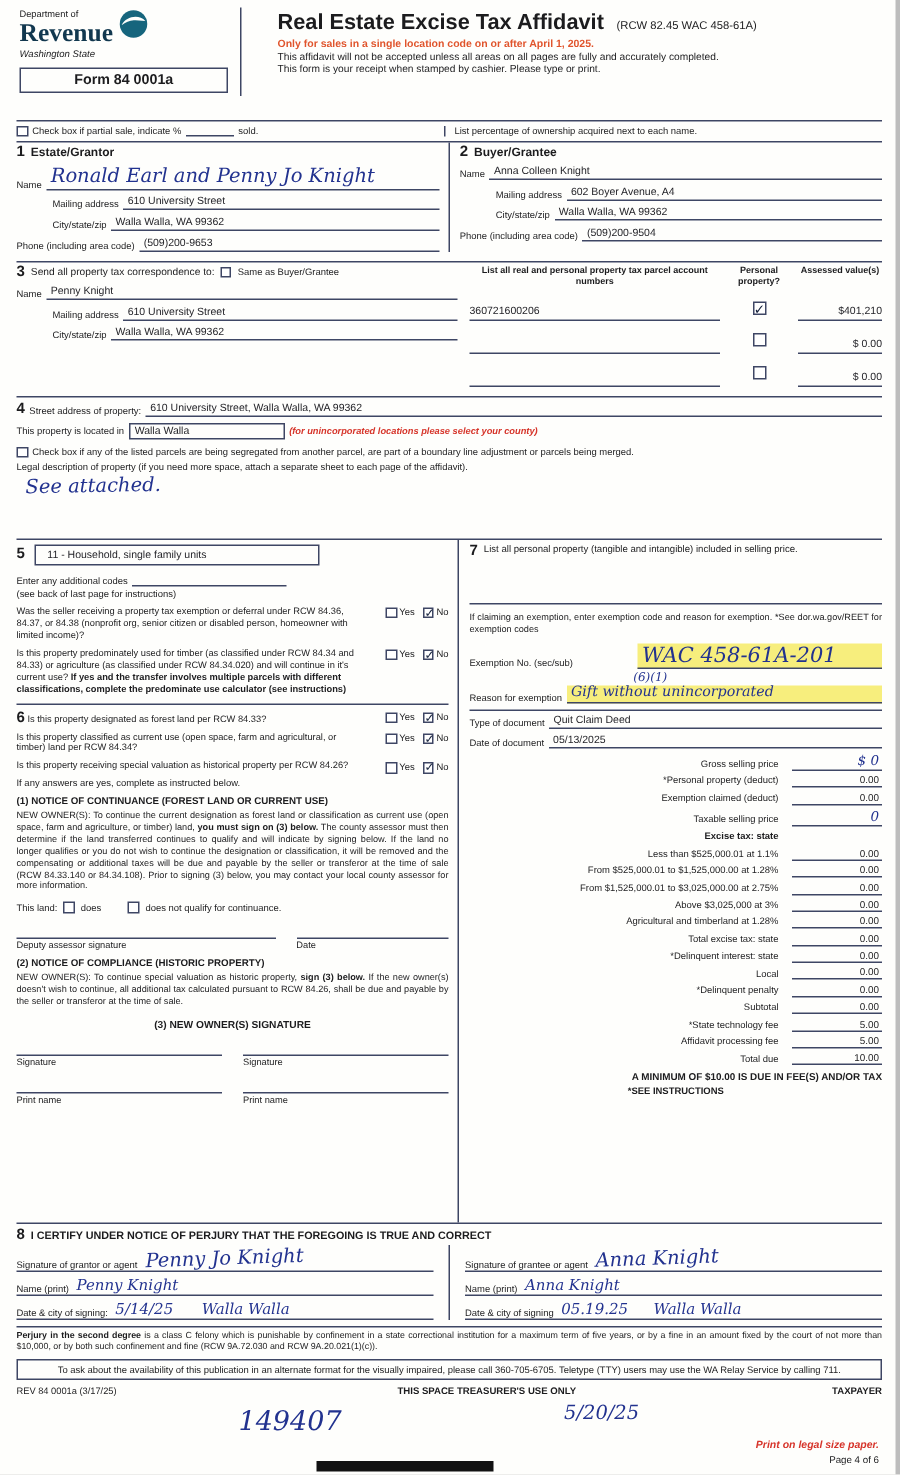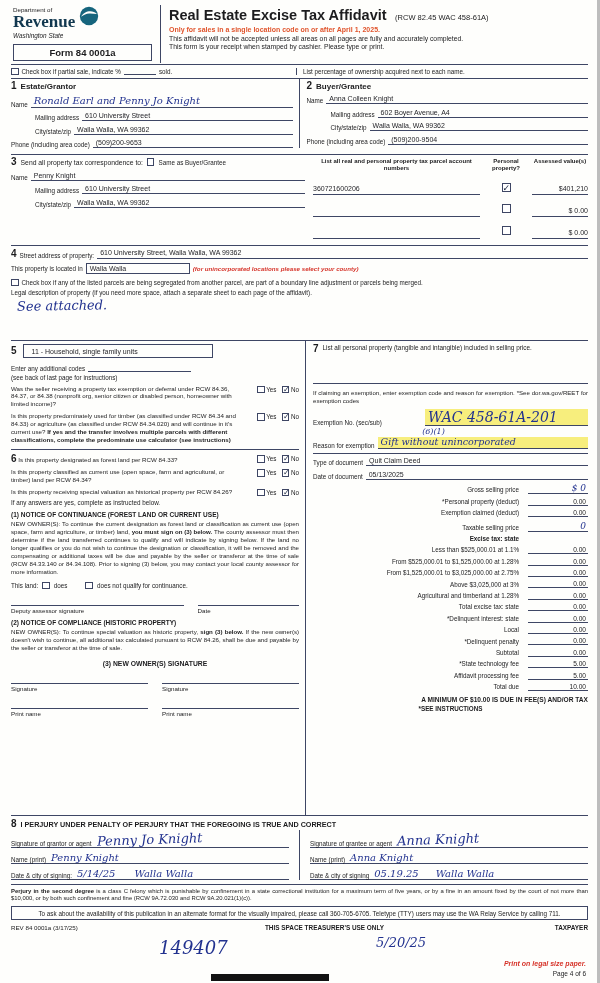--- a/index.html
+++ b/index.html
@@ -11,36 +11,36 @@
     --hl:#f7ee7d;
   }
   *{margin:0;padding:0;box-sizing:border-box;}
   html,body{width:600px;}
   body{height:983px;font-family:"Liberation Sans",sans-serif;color:var(--ink);background:#cfcfcf;}
   .page{width:600px;height:983px;background:#fefefc;display:flex;flex-direction:column;overflow:hidden;
         padding:5px 9px 2px 11px;border-right:3px solid #bdbdbd;}
   .lbl{font-size:6.3px;color:var(--ink);}
   .typed{font-size:7px;color:#25252a;}
   .hw{font-family:"DejaVu Serif",serif;font-style:italic;color:var(--hw);}
-  .hw-name{font-size:10px;}
+  .hw-name{font-size:13px;}
   .hw-big{font-size:13px;transform:rotate(-1deg);display:inline-block;}
   .hl{background:var(--hl);}
   .fill{flex:1;border-bottom:.8px solid var(--line);padding:0 3px;line-height:1.15;min-height:9px;}
   .cb{display:inline-block;width:7.5px;height:7.5px;border:.9px solid var(--line);font-size:8px;line-height:6.5px;
       text-align:center;color:#14203a;flex:none;background:#fff;}
   .cb-lg{width:9px;height:9px;font-size:9px;line-height:8px;}
   .sec-num{font-weight:bold;font-size:10px;line-height:1;}
   .sec-head{font-weight:bold;font-size:8px;}
   .red-it{color:var(--red);font-style:italic;font-weight:bold;font-size:6.2px;}
   .frow{display:flex;align-items:flex-end;gap:3px;margin-top:4.5px;}
   .frow .lbl{flex:none;}
   .ind{margin-left:24px;}
 
   
-  .header{display:flex;gap:8px;padding-bottom:1px;border-bottom:1.8px solid var(--line);flex:none;}
+  .header{display:flex;gap:24px;padding-bottom:16px;border-bottom:1.8px solid var(--line);flex:none;}
   .hleft{width:150px;border-right:1.4px solid var(--line);padding:1px 8px 2px 2px;}
   .dept-row{display:flex;align-items:flex-start;gap:4px;}
   .dept-small{font-size:6.2px;display:block;}
   .dept-name{font-size:17px;font-weight:bold;color:#12384f;font-family:"Liberation Serif",serif;line-height:1;}
   .dept-sub{font-size:6.4px;font-style:italic;display:block;margin-top:1px;}
   .form-box{border:1.2px solid var(--line);margin-top:5px;padding:2px 4px;font-weight:bold;font-size:9.5px;text-align:center;}
   .hright{flex:1;padding-top:1px;}
   .form-title{font-size:14.5px;font-weight:bold;}
   .title-ref{font-size:7.5px;margin-left:4px;}
   .red-notice{color:var(--orange);font-size:7px;font-weight:bold;margin-top:2px;}
@@ -498,21 +498,21 @@
       </div>
 
       <div class="min-line">A MINIMUM OF $10.00 IS DUE IN FEE(S) AND/OR TAX</div>
       <div class="see-line">*SEE INSTRUCTIONS</div>
     </div>
   </div>
 
   <div class="s8">
     <div class="certify">
       <span class="sec-num">8</span>
-      <b>I PERJURY UNDER PENALTY OF PERJURY THAT THE FOREGOING IS TRUE AND CORRECT</b>
+      <b>I CERTIFY UNDER NOTICE OF PERJURY THAT THE FOREGOING IS TRUE AND CORRECT</b>
     </div>
     <div class="sigcols">
       <div class="sigcol">
         <div class="sigline">
           <span class="lbl">Signature of grantor or agent</span>
           <span class="hw sig-script">Penny Jo Knight</span>
         </div>
         <div class="sigline">
           <span class="lbl">Name (print)</span>
           <span class="hw hw-mid">Penny Knight</span>

